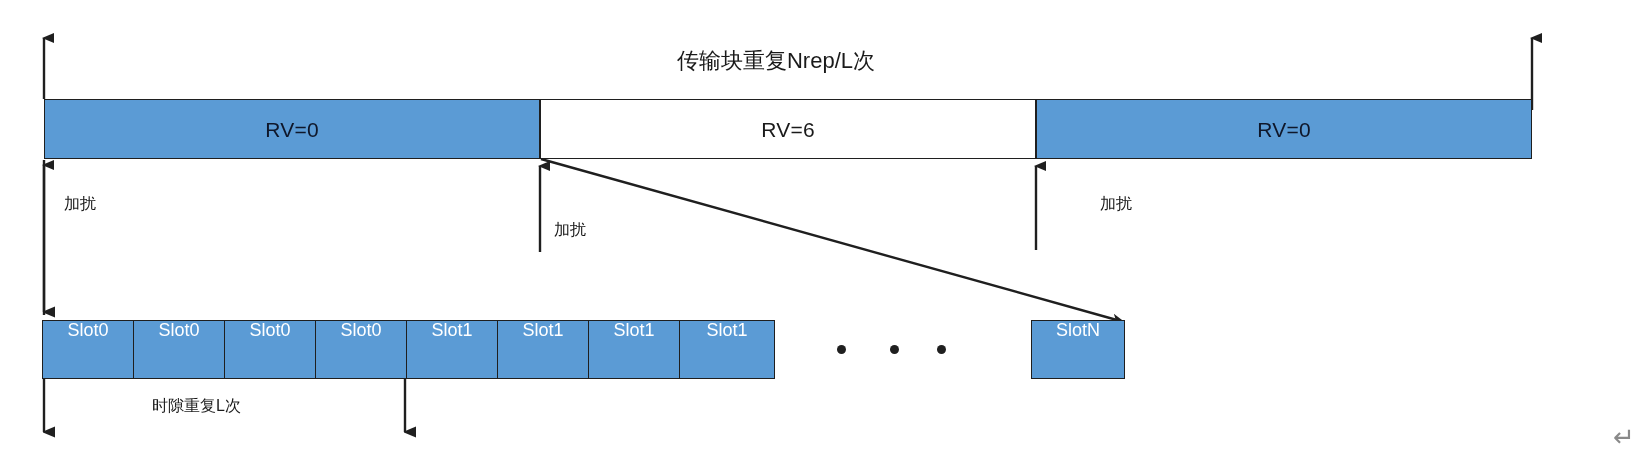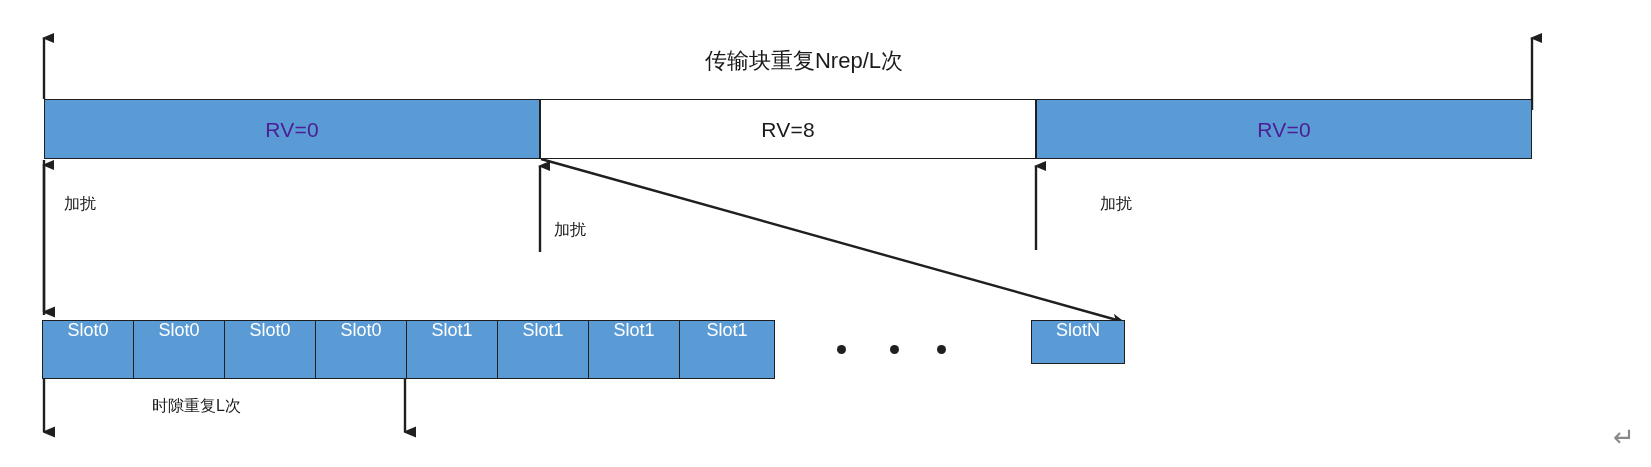--- a/index.html
+++ b/index.html
@@ -31,21 +31,21 @@
     border: 1.6px solid #1f1f1f;
     display: flex;
     align-items: center;
     justify-content: center;
     font-size: 21px;
     line-height: 1;
     letter-spacing: 0.2px;
   }
   .blk.fill {
     background: #5b9bd5;
-    color: #4c1d95;
+    color: #0f172a;
   }
   .blk.hollow {
     background: #ffffff;
     color: #1a1a1a;
   }
   .slot {
     position: absolute;
     box-sizing: border-box;
     border: 1.6px solid #1f1f1f;
     background: #5b9bd5;
@@ -130,28 +130,28 @@
 
     <g>
       <line x1="1532" y1="110" x2="1532" y2="38" stroke="#1f1f1f" stroke-width="2.4" marker-end="url(#arrUp)"></line>
     </g>
 
     <g>
       <line x1="541" y1="159" x2="1124" y2="322" stroke="#1f1f1f" stroke-width="2.4" marker-end="url(#arrDiag)"></line>
     </g>
   </svg>
 
-  <div class="title" style="left:60px; top:50px; width:1488px;">传输块重复Nrep/L次</div>
+  <div class="title" style="left:32px; top:50px; width:1488px;">传输块重复Nrep/L次</div>
 
   <div class="blk fill" style="left:44px; top:99px; width:496px; height:60px;">
     <span>RV=0</span>
   </div>
 
   <div class="blk hollow" style="left:540px; top:99px; width:496px; height:60px;">
-    <span>RV=8</span>
+    <span>RV=6</span>
   </div>
 
   <div class="blk fill" style="left:1036px; top:99px; width:496px; height:60px;">
     <span>RV=0</span>
   </div>
 
   <div class="cap" style="left:64px; top:196px;">加扰</div>
 
   <div class="cap" style="left:554px; top:222px;">加扰</div>
 
@@ -179,21 +179,21 @@
     <span>Slot1</span>
   </div>
   <div class="slot" style="left:679px; top:320px; width:96px; height:59px;">
     <span>Slot1</span>
   </div>
 
   <div class="dot" style="left:837px; top:345px;"></div>
   <div class="dot" style="left:890px; top:345px;"></div>
   <div class="dot" style="left:937px; top:345px;"></div>
 
-  <div class="slot" style="left:1031px; top:320px; width:94px; height:44px;">
+  <div class="slot" style="left:1031px; top:320px; width:94px; height:59px;">
     <span>SlotN</span>
   </div>
 
   <div class="cap" style="left:152px; top:398px;text-align:center;">时隙重复L次</div>
 
   <div class="pilcrow" style="left:1613px; top:424px;">↵</div>
 
 </div>
 
 </body></html>

